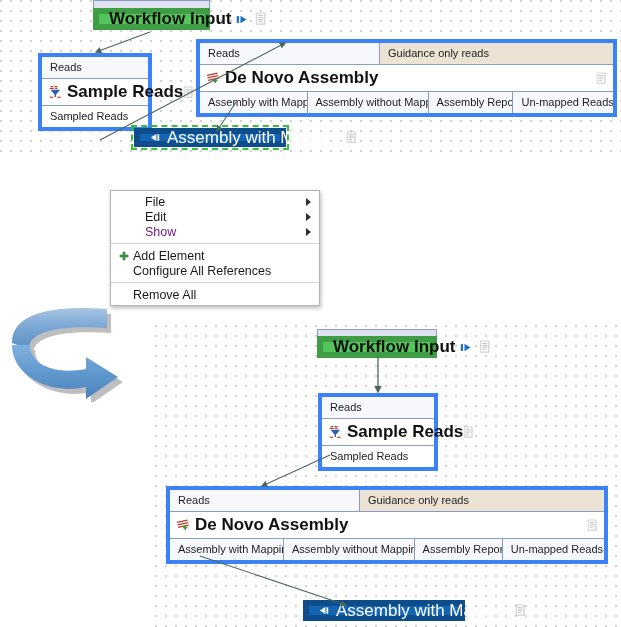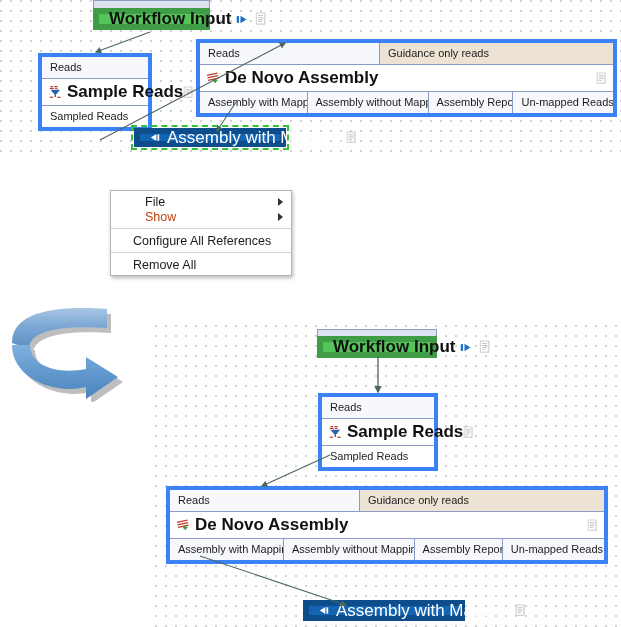--- a/index.html
+++ b/index.html
@@ -108,39 +108,39 @@
   }
 
   
   .icn { display: inline-block; line-height: 0; vertical-align: middle; }
   .doc-icn { opacity: .55; }
 
   
   #context-menu {
     position: absolute;
     left: 110px; top: 190px;
-    width: 182px;
+    width: 210px;
     box-sizing: border-box;
     background: #ffffff;
     border: 1px solid #b4b4b4;
     box-shadow: 1px 2px 4px rgba(0,0,0,.28);
     font-size: 12.5px;
     color: #1a1a1a;
     padding: 3px 0 3px 0;
     z-index: 40;
   }
   .menu-item {
     display: flex;
     align-items: center;
     height: 15px;
     padding: 0 8px 0 22px;
     white-space: nowrap;
   }
   .menu-item.sub { padding-left: 34px; }
-  .menu-item.disabled { color: #c2410c; }
+  .menu-item.disabled { color: #701a75; }
   .menu-item .mi-label { flex: 0 0 auto; }
   .menu-item .mi-fill  { flex: 1 1 auto; }
   .menu-item .mi-arrow {
     flex: 0 0 auto;
     width: 0; height: 0;
     border-left: 5px solid #2f2f2f;
     border-top: 4px solid transparent;
     border-bottom: 4px solid transparent;
   }
   .menu-item.disabled .mi-arrow { border-left-color: #2f2f2f; }
@@ -326,28 +326,41 @@
            C48 75, 22 65, 22 45 Z" fill="url(#grad-arrow-bot)"></path>
 </svg>
 
 <div id="context-menu">
 
   <div class="menu-item sub">
     <span class="mi-label">File</span>
     <span class="mi-fill"></span>
     <span class="mi-arrow"></span>
   </div>
+  <div class="menu-item sub">
+    <span class="mi-label">Edit</span>
+    <span class="mi-fill"></span>
+    <span class="mi-arrow"></span>
+  </div>
   <div class="menu-item sub disabled">
     <span class="mi-label">Show</span>
     <span class="mi-fill"></span>
     <span class="mi-arrow"></span>
   </div>
 
   <div class="menu-sep"></div>
 
+  <div class="menu-item">
+    <span class="mi-icon">
+        <svg width="10" height="10">
+          <use href="#sym-plus"></use>
+        </svg>
+      </span>
+    <span class="mi-label">Add Element</span>
+  </div>
   <div class="menu-item">
     <span class="mi-label">Configure All References</span>
   </div>
 
   <div class="menu-sep"></div>
 
   <div class="menu-item">
     <span class="mi-label">Remove All</span>
   </div>
 </div>

